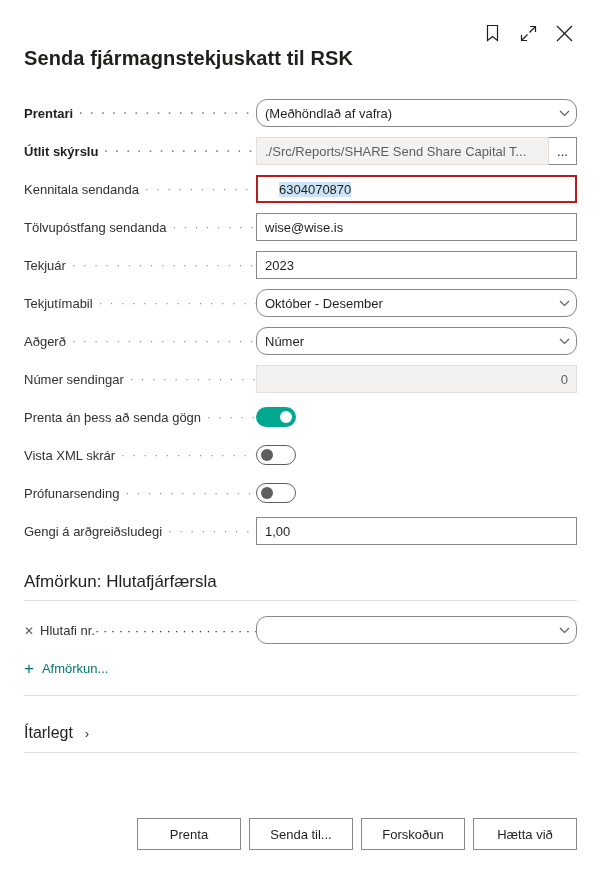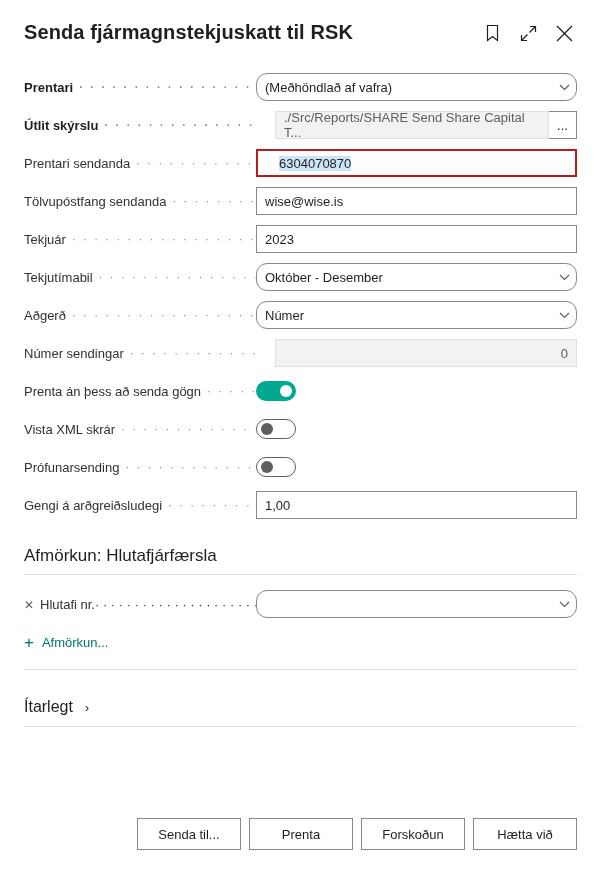--- a/index.html
+++ b/index.html
@@ -31,20 +31,21 @@
     padding-top: 18px;
     padding-bottom: 6px;
   }
   .title {
     font-size: 20px;
     font-weight: bold;
     color: #201f1e;
     letter-spacing: 0.1px;
     flex: 1;
     line-height: 28px;
+    margin-top: 26px;
   }
   .header-icons {
     display: flex;
     align-items: center;
     gap: 14px;
     padding-top: 4px;
     padding-right: 2px;
   }
   .hicon {
     width: 22px;
@@ -105,21 +106,20 @@
     padding: 0 8px;
     font-size: 13px;
     color: #201f1e;
     width: 100%;
   }
   .field.readonly {
     background: #f3f2f1;
     border-color: #e1dfdd;
     color: #605e5c;
     justify-content: flex-end;
-    margin-left: 19px;
   }
   .field.num { }
   .field.combo {
     justify-content: space-between;
     padding-right: 6px;
     border-radius: 11px;
   }
   .field.focus {
     border: 2px solid #b91c1c;
     padding-left: 21px;
@@ -336,21 +336,21 @@
           <div class="field readonly" style="justify-content:flex-start;">
             <span>./Src/Reports/SHARE Send Share Capital T...</span>
           </div>
           <div class="assist-btn">...</div>
         </div>
       </div>
     </div>
 
     <div class="row">
       <div class="label">
-        <span class="lbl-text">Prentari sendanda</span>
+        <span class="lbl-text">Kennitala sendanda</span>
         <span class="dots">· · · · · · · · · · · · · · · · · · · · · · · · · · · · · · · · · · · · · · ·</span>
       </div>
       <div class="ctrl">
         <div class="field focus">
           <span class="sel-text">6304070870</span>
         </div>
       </div>
     </div>
 
     <div class="row">
@@ -501,19 +501,19 @@
 
     <div class="divider"></div>
   </div>
 
   <div class="advanced">
     <span>Ítarlegt</span>
     <span class="caret">›</span>
   </div>
 
   <div class="footer">
+    <div class="btn">Prenta</div>
     <div class="btn">Senda til...</div>
-    <div class="btn">Prenta</div>
     <div class="btn">Forskoðun</div>
     <div class="btn">Hætta við</div>
   </div>
 
 </div>
 
 </body></html>

